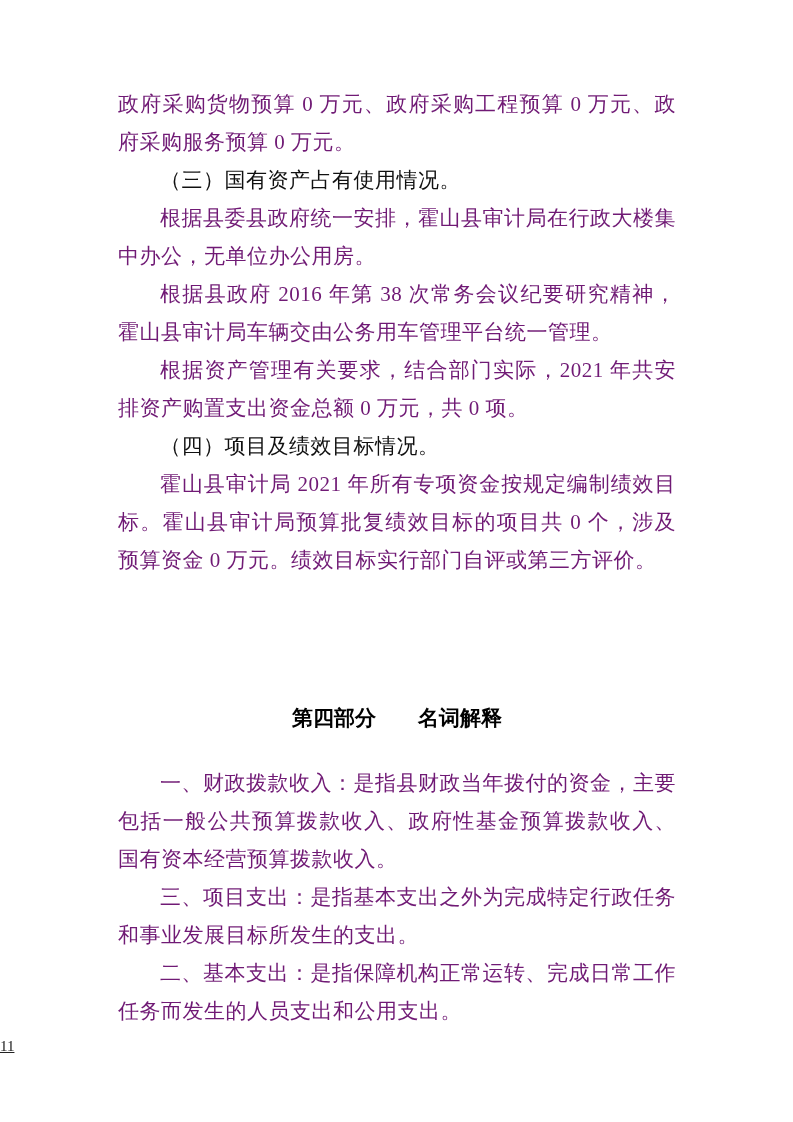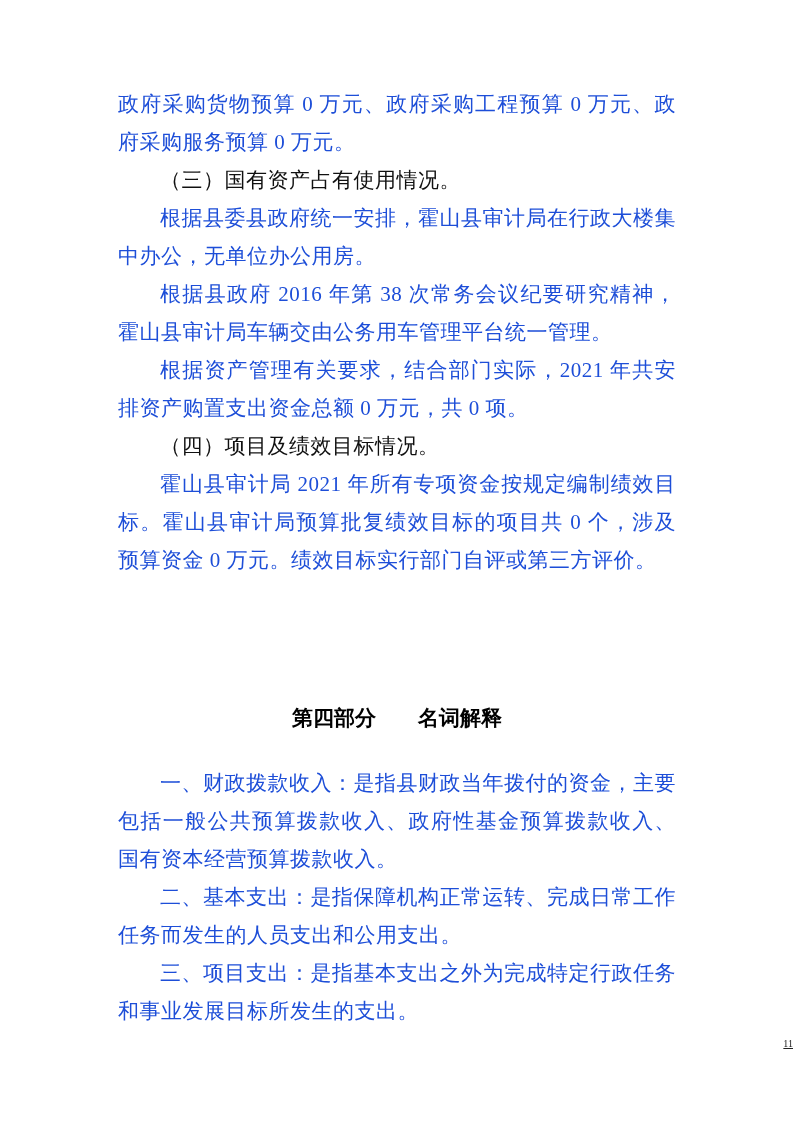--- a/index.html
+++ b/index.html
@@ -15,21 +15,21 @@
     background: #ffffff;
     box-sizing: border-box;
     padding: 85px 117px 0 118px;
     overflow: hidden;
   }
   .body-para {
     margin: 0;
     font-family: "Liberation Serif", "DejaVu Serif", serif;
     font-size: 21px;
     line-height: 38px;
-    color: #1d4ed8;
+    color: #701a75;
     text-align: justify;
     text-indent: 2em;
     letter-spacing: 0.5px;
   }
   .body-para.continuation {
     text-indent: 0;
   }
   .sub-heading {
     margin: 0;
     font-family: "Liberation Sans", "DejaVu Sans", sans-serif;
@@ -51,23 +51,23 @@
     text-indent: 0;
   }
   .glossary {
     margin-top: 28px;
   }
   .page-footer {
     position: absolute;
     top: 1038px;
     left: 0;
     width: 100%;
-    text-align: right;
+    text-align: left;
     font-family: "Liberation Serif", "DejaVu Serif", serif;
-    font-size: 10px;
+    font-size: 15px;
     color: #222222;
     text-decoration: underline;
   }
 </style>
 </head>
 <body>
 
 <div class="page">
 
   <p class="body-para continuation">政府采购货物预算 0 万元、政府采购工程预算 0 万元、政府采购服务预算 0 万元。</p>
@@ -81,19 +81,19 @@
   <p class="body-para">根据资产管理有关要求，结合部门实际，2021 年共安排资产购置支出资金总额 0 万元，共 0 项。</p>
 
   <h3 class="sub-heading">（四）项目及绩效目标情况。</h3>
 
   <p class="body-para">霍山县审计局 2021 年所有专项资金按规定编制绩效目标。霍山县审计局预算批复绩效目标的项目共 0 个，涉及预算资金 0 万元。绩效目标实行部门自评或第三方评价。</p>
 
   <h1 class="part-title">第四部分　　名词解释</h1>
 
   <div class="glossary">
     <p class="body-para">一、财政拨款收入：是指县财政当年拨付的资金，主要包括一般公共预算拨款收入、政府性基金预算拨款收入、国有资本经营预算拨款收入。</p>
+    <p class="body-para">三、项目支出：是指基本支出之外为完成特定行政任务和事业发展目标所发生的支出。</p>
     <p class="body-para">二、基本支出：是指保障机构正常运转、完成日常工作任务而发生的人员支出和公用支出。</p>
-    <p class="body-para">三、项目支出：是指基本支出之外为完成特定行政任务和事业发展目标所发生的支出。</p>
   </div>
 
   <div class="page-footer">11</div>
 
 </div>
 
 </body></html>

